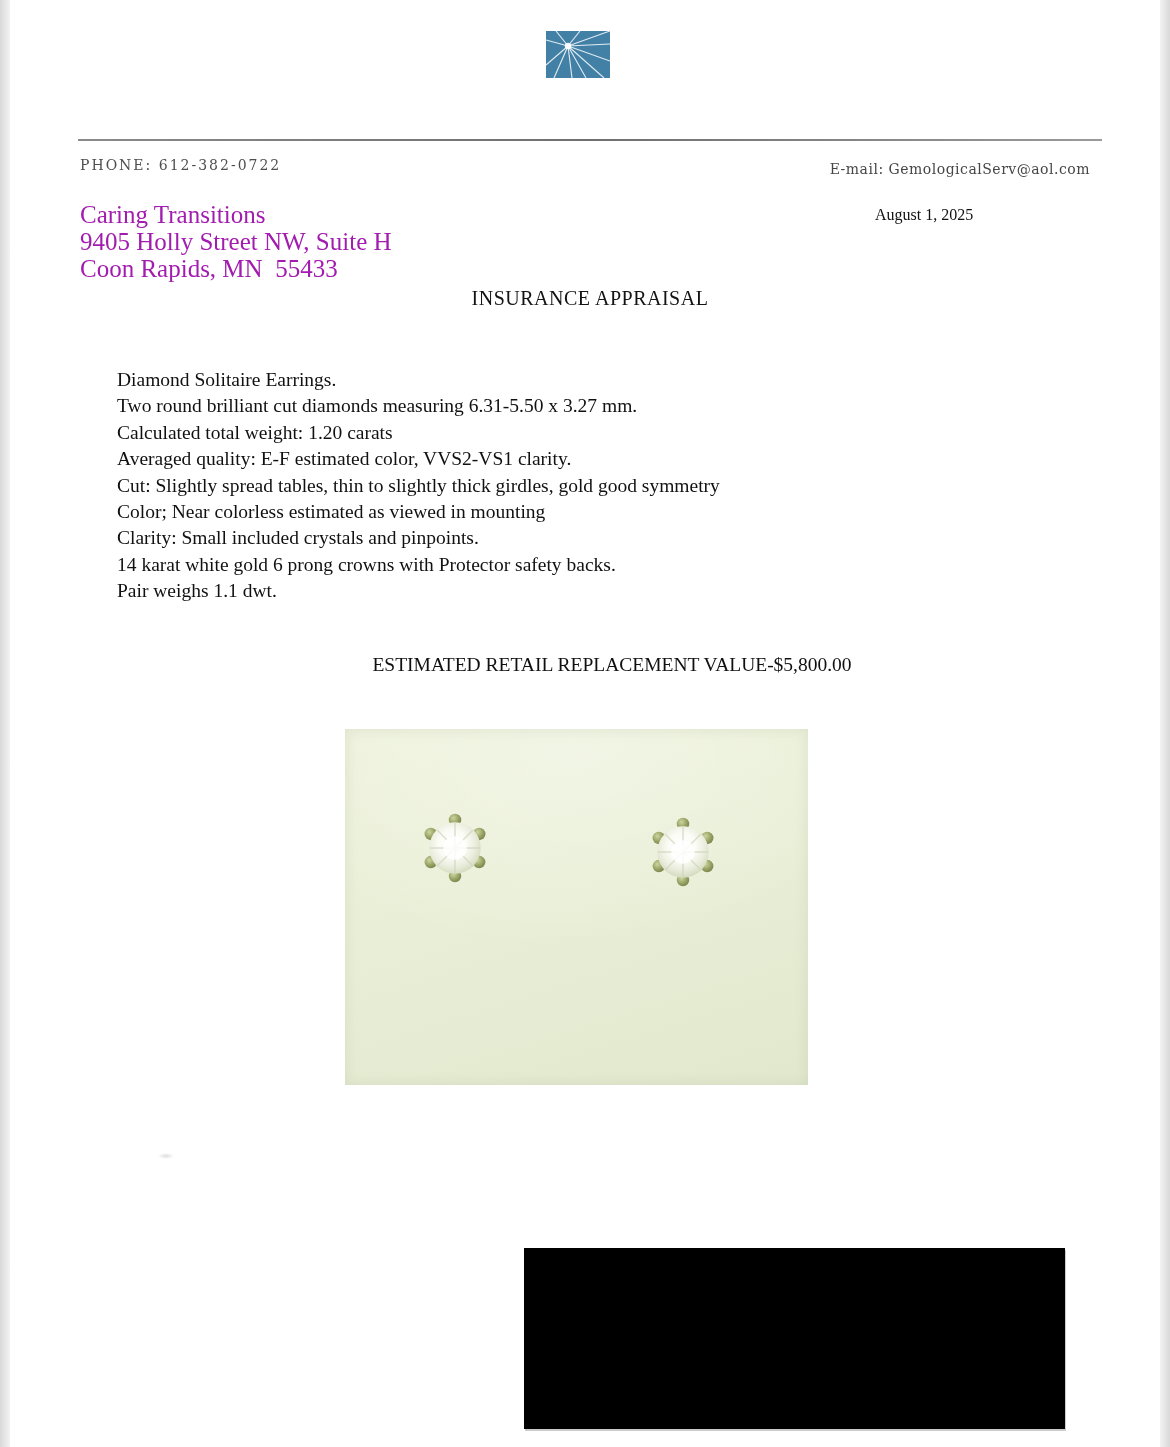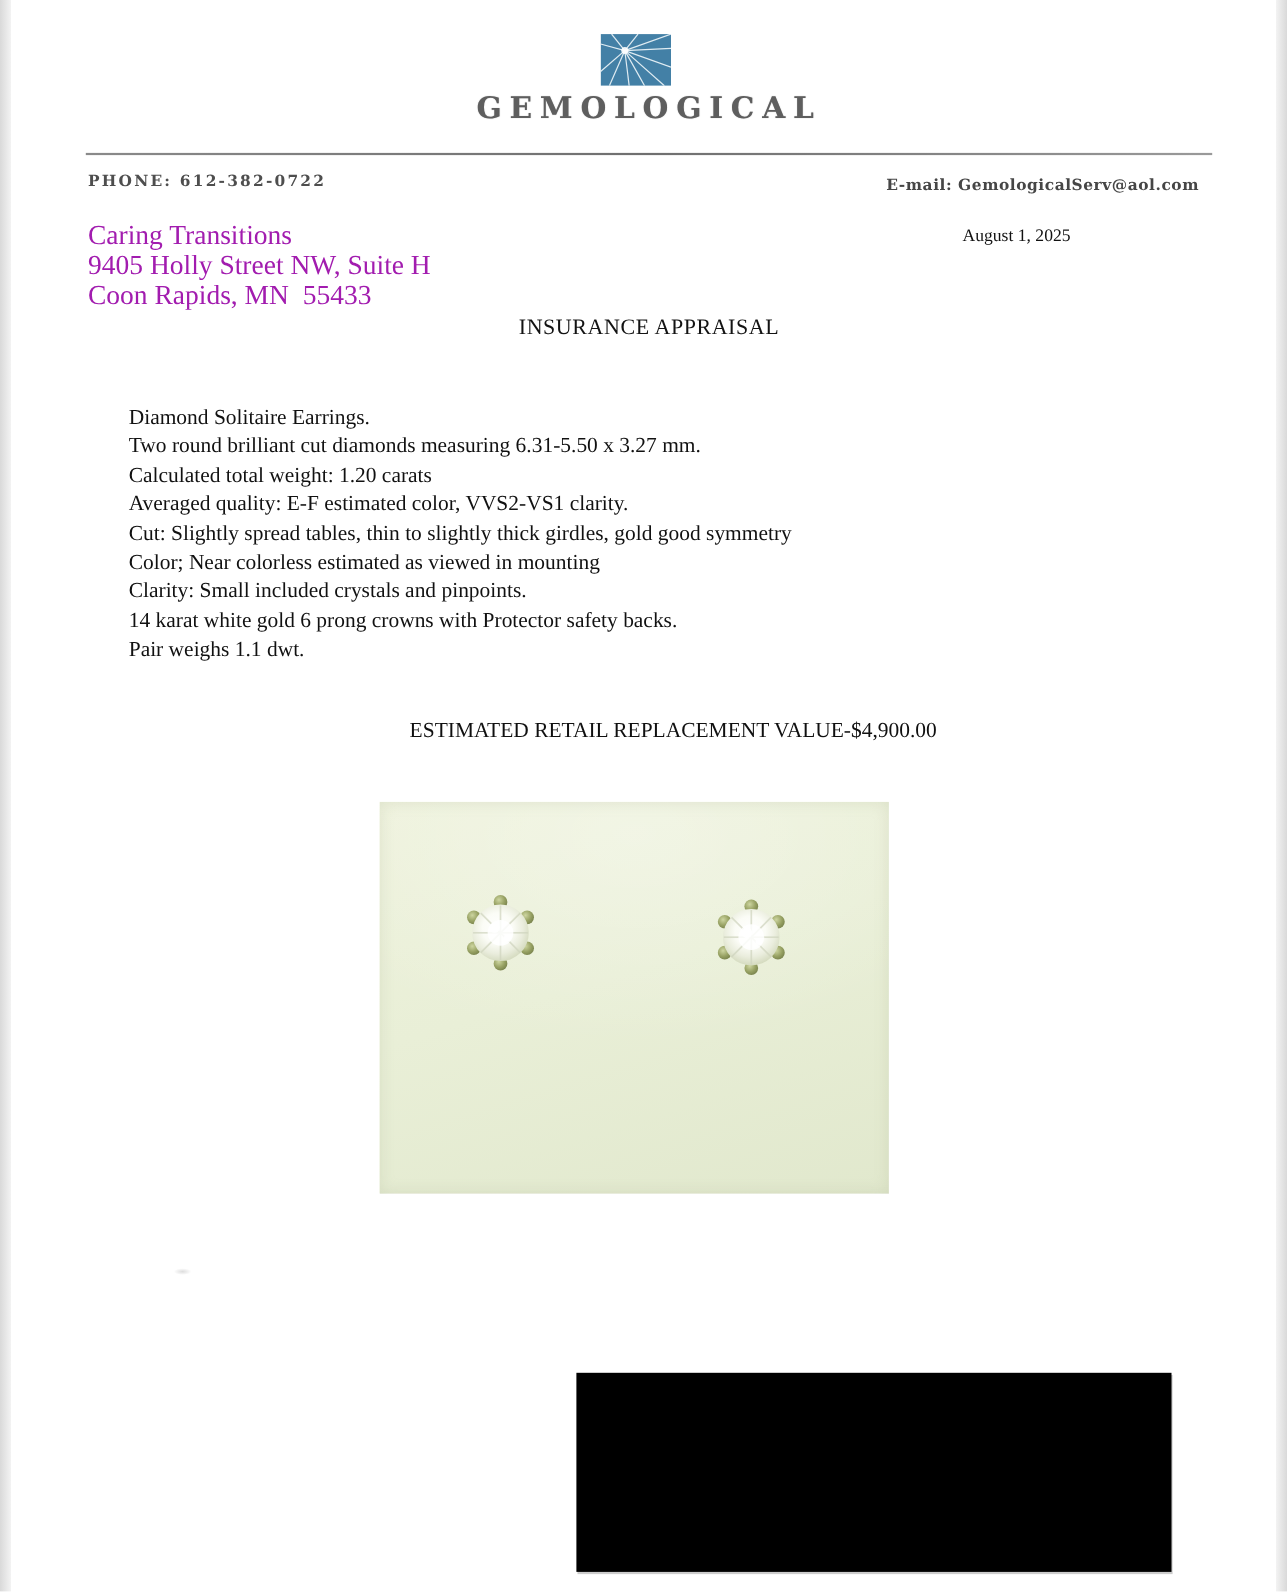--- a/index.html
+++ b/index.html
@@ -28,26 +28,26 @@
   }
   .org-line1{top:85px;}
   .org-line2{top:114px;}
   .header-rule{
     position:absolute;left:78px;top:139px;width:1024px;height:2px;
     background:linear-gradient(to right,#8a8a8a 0%,#6f6f6f 50%,#9a9a9a 100%);
   }
   .phone{
     position:absolute;left:80px;top:157px;
     font-family:"DejaVu Serif", serif;
-    font-size:14px;font-weight:bold;letter-spacing:2px;color:#4e4e4e;
+    font-size:14px;font-weight:normal;letter-spacing:2px;color:#4e4e4e;
   }
   .email{
     position:absolute;right:80px;top:161px;
     font-family:"DejaVu Serif", serif;
-    font-size:14px;font-weight:bold;letter-spacing:.5px;color:#464646;
+    font-size:14px;font-weight:normal;letter-spacing:.5px;color:#464646;
   }
 
   
   .recipient{
     position:absolute;left:80px;top:201px;
     font-size:25px;line-height:27px;white-space:pre;color:#a21caf;
   }
   .date{
     position:absolute;left:875px;top:206px;
     font-size:16px;color:#121212;
@@ -112,21 +112,20 @@
       <line x1="22" y1="15" x2="26" y2="47"></line>
       <line x1="22" y1="15" x2="8" y2="47"></line>
       <line x1="22" y1="15" x2="0" y2="34"></line>
       <line x1="22" y1="15" x2="0" y2="9"></line>
       <line x1="22" y1="15" x2="10" y2="0"></line>
       <line x1="22" y1="15" x2="34" y2="0"></line>
     </g>
     <circle cx="22" cy="15" r="3.2" fill="#ffffff" opacity="0.9"></circle>
   </svg>
 
-  <div class="org-name org-line1">GEMOLOGICAL</div>
 
   <div class="header-rule"></div>
 
   <div class="phone">PHONE: 612-382-0722</div>
   <div class="email">E-mail: GemologicalServ@aol.com</div>
 
   <div class="recipient"><span>Caring Transitions</span>
 <span>9405 Holly Street NW, Suite H</span>
 <span>Coon Rapids, MN  55433</span></div>
 
@@ -139,21 +138,21 @@
     <p>Two round brilliant cut diamonds measuring 6.31-5.50 x 3.27 mm.</p>
     <p>Calculated total weight: 1.20 carats</p>
     <p>Averaged quality: E-F estimated color, VVS2-VS1 clarity.</p>
     <p>Cut: Slightly spread tables, thin to slightly thick girdles, gold good symmetry</p>
     <p>Color; Near colorless estimated as viewed in mounting</p>
     <p>Clarity: Small included crystals and pinpoints.</p>
     <p>14 karat white gold 6 prong crowns with Protector safety backs.</p>
     <p>Pair weighs 1.1 dwt.</p>
   </div>
 
-  <div class="value-line">ESTIMATED RETAIL REPLACEMENT VALUE-$4,900.00</div>
+  <div class="value-line">ESTIMATED RETAIL REPLACEMENT VALUE-$5,800.00</div>
 
   <div class="photo">
     <svg class="earring left" viewBox="0 0 100 100" aria-hidden="true">
       <defs>
         <radialGradient id="dmA" cx="45%" cy="42%" r="60%">
           <stop offset="0%" stop-color="#ffffff"></stop>
           <stop offset="45%" stop-color="#fbfcf6"></stop>
           <stop offset="75%" stop-color="#eaeddd"></stop>
           <stop offset="100%" stop-color="#d4dabe"></stop>
         </radialGradient>

